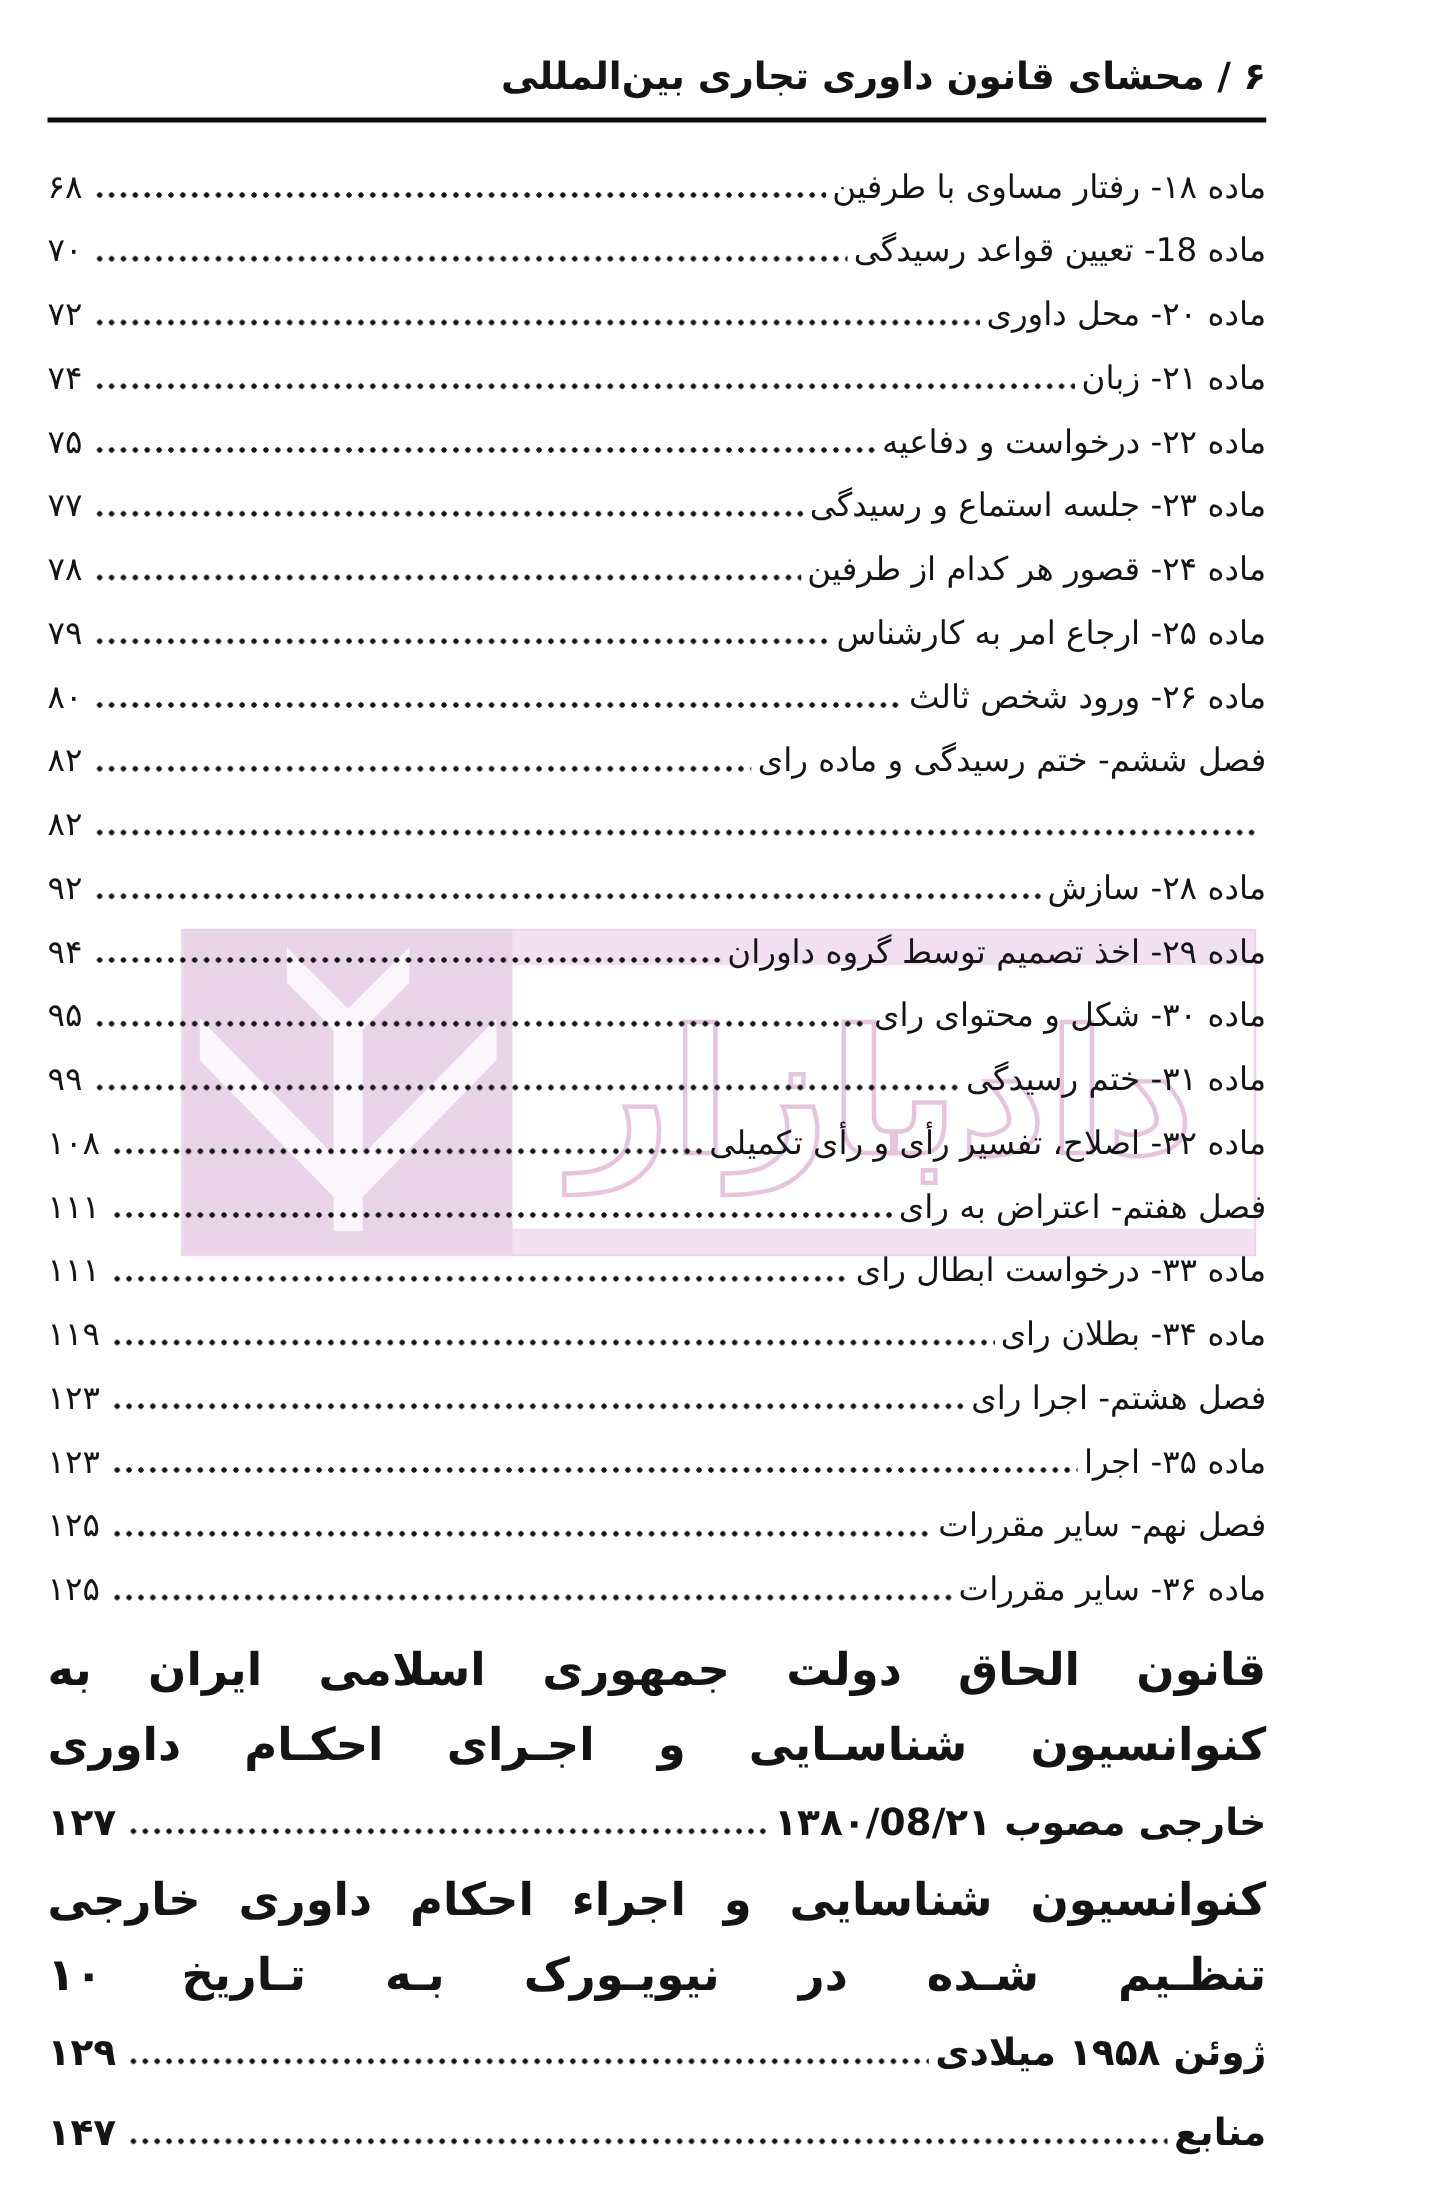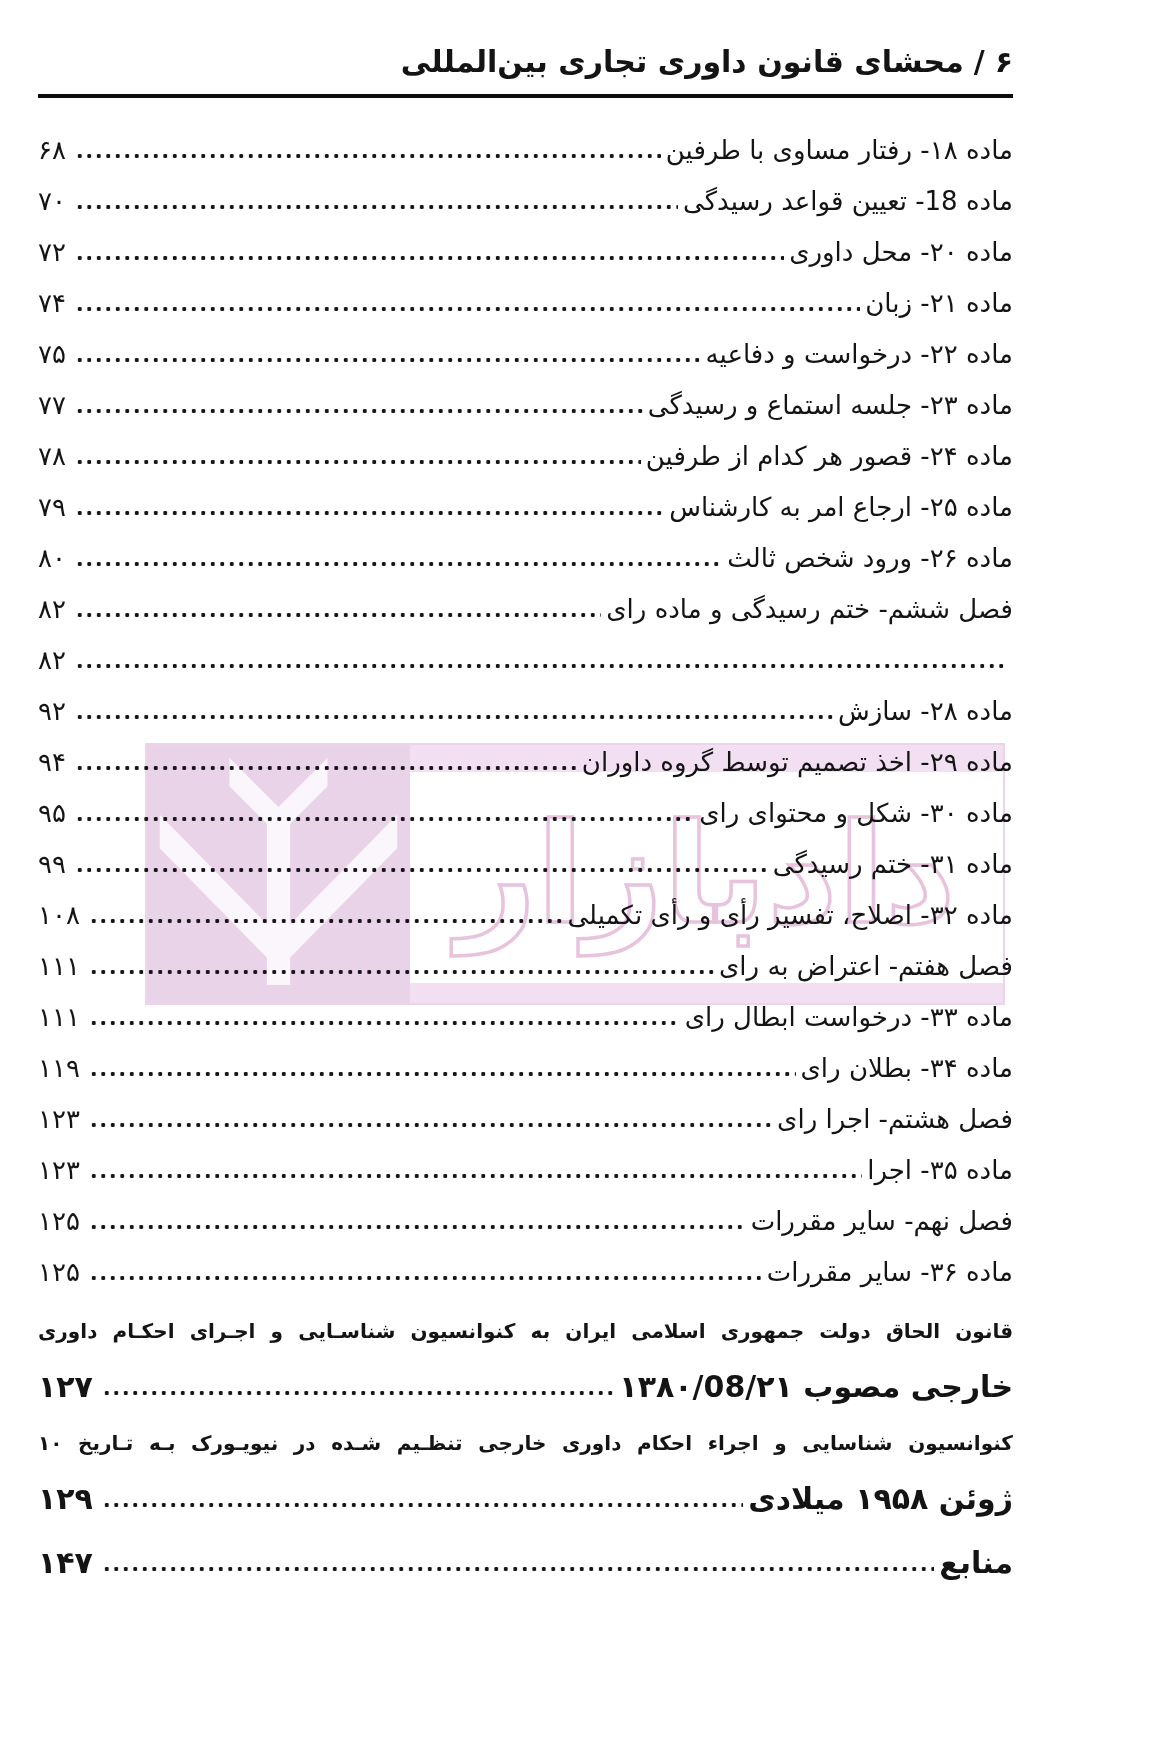--- a/index.html
+++ b/index.html
@@ -53,21 +53,21 @@
   .toc-dots{
     flex:1 1 auto;height:8px;margin:0 5px 10px 9px;
     background-image:radial-gradient(circle,#151515 1.9px,rgba(0,0,0,0) 2.4px);
     background-size:9.5px 8px;background-repeat:repeat-x;background-position:left bottom;
   }
   .toc-page{white-space:nowrap;}
 
   .sections{margin-top:15px;}
   .section{margin-bottom:10px;}
   .section .line1{
-    font-size:20px;font-weight:bold;line-height:48px;
+    font-size:36px;font-weight:bold;line-height:60px;
     text-align:justify;text-align-last:justify;white-space:normal;
   }
   .section .toc-row{height:54px;font-size:30px;font-weight:bold;line-height:44px;}
   .section .toc-dots{margin-bottom:12px;}
 
   .sources-row{margin-top:6px;height:54px;font-size:30px;font-weight:bold;line-height:44px;}
   .sources-row .toc-dots{margin-bottom:12px;}
 </style>
 </head>
 <body>

